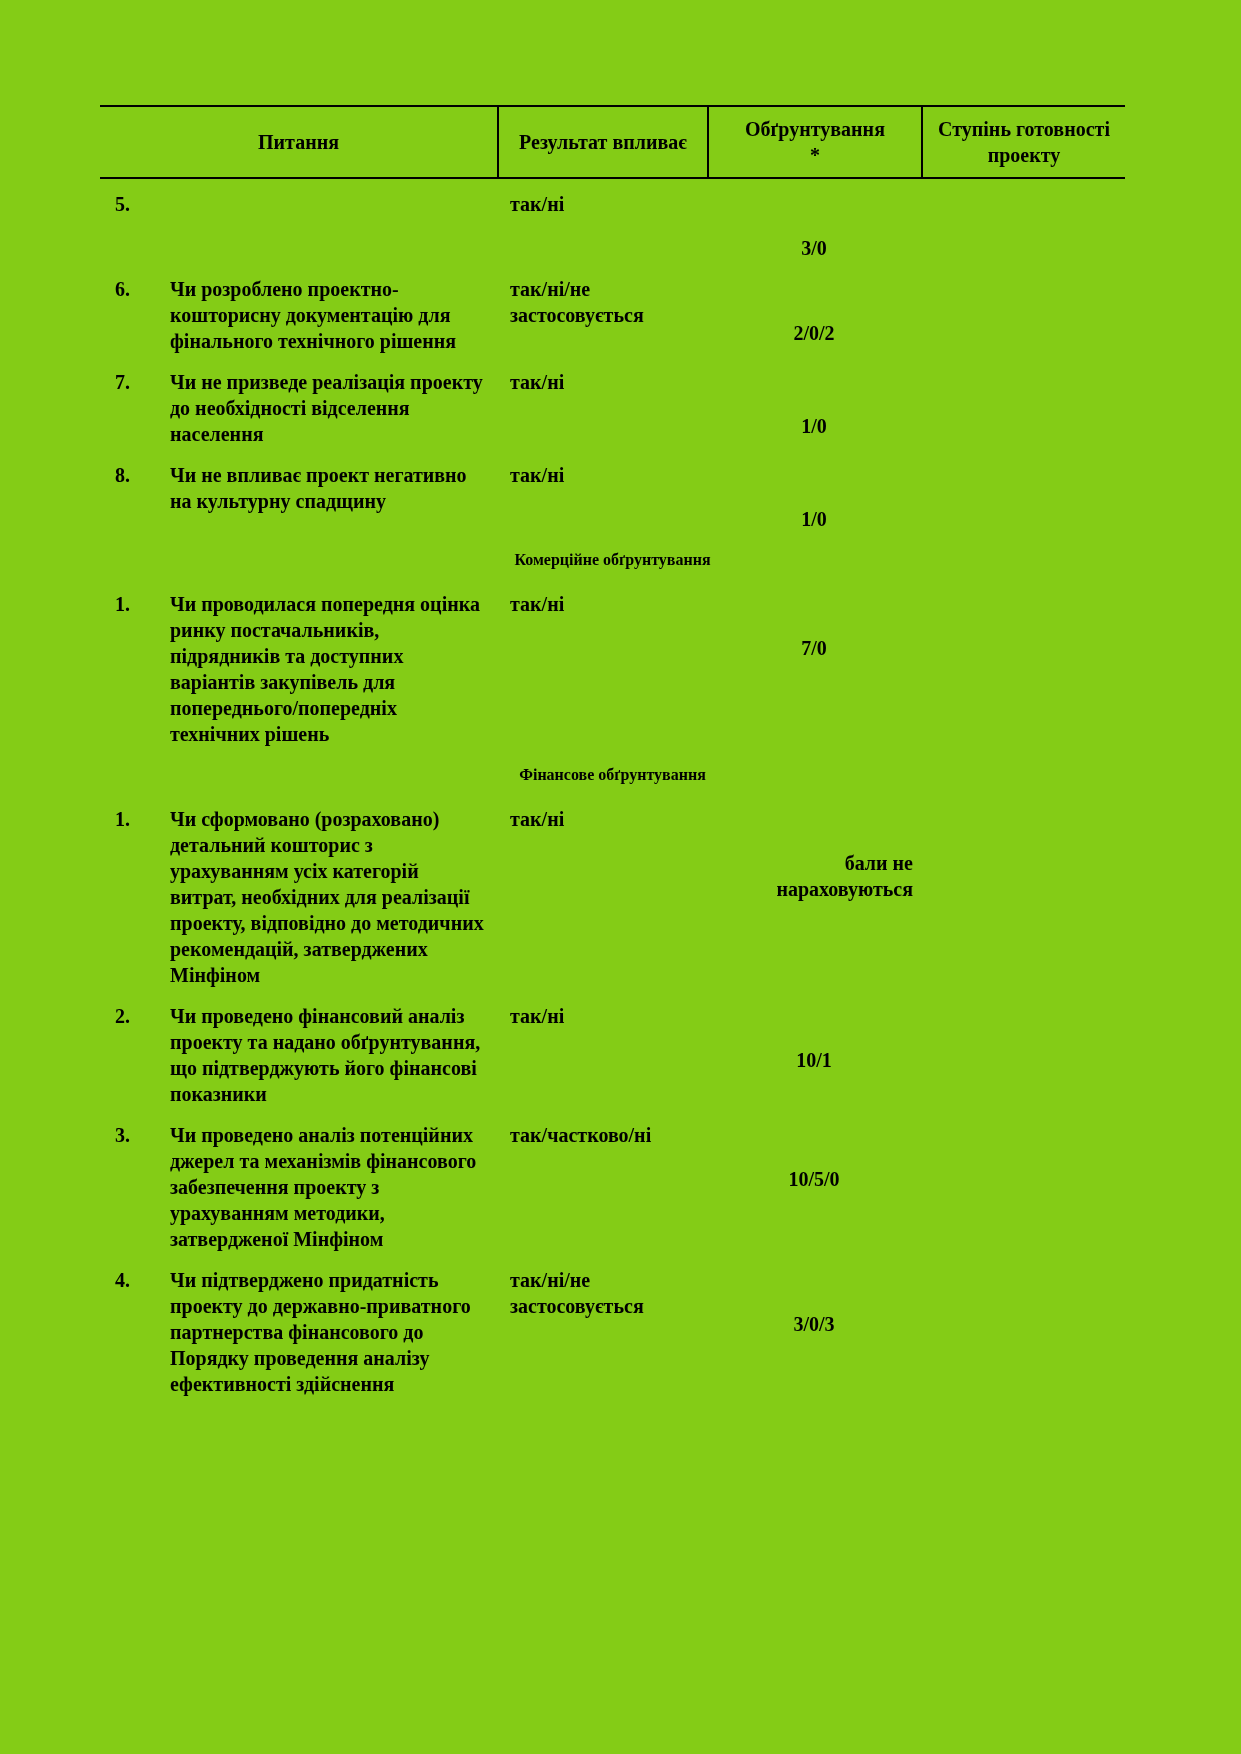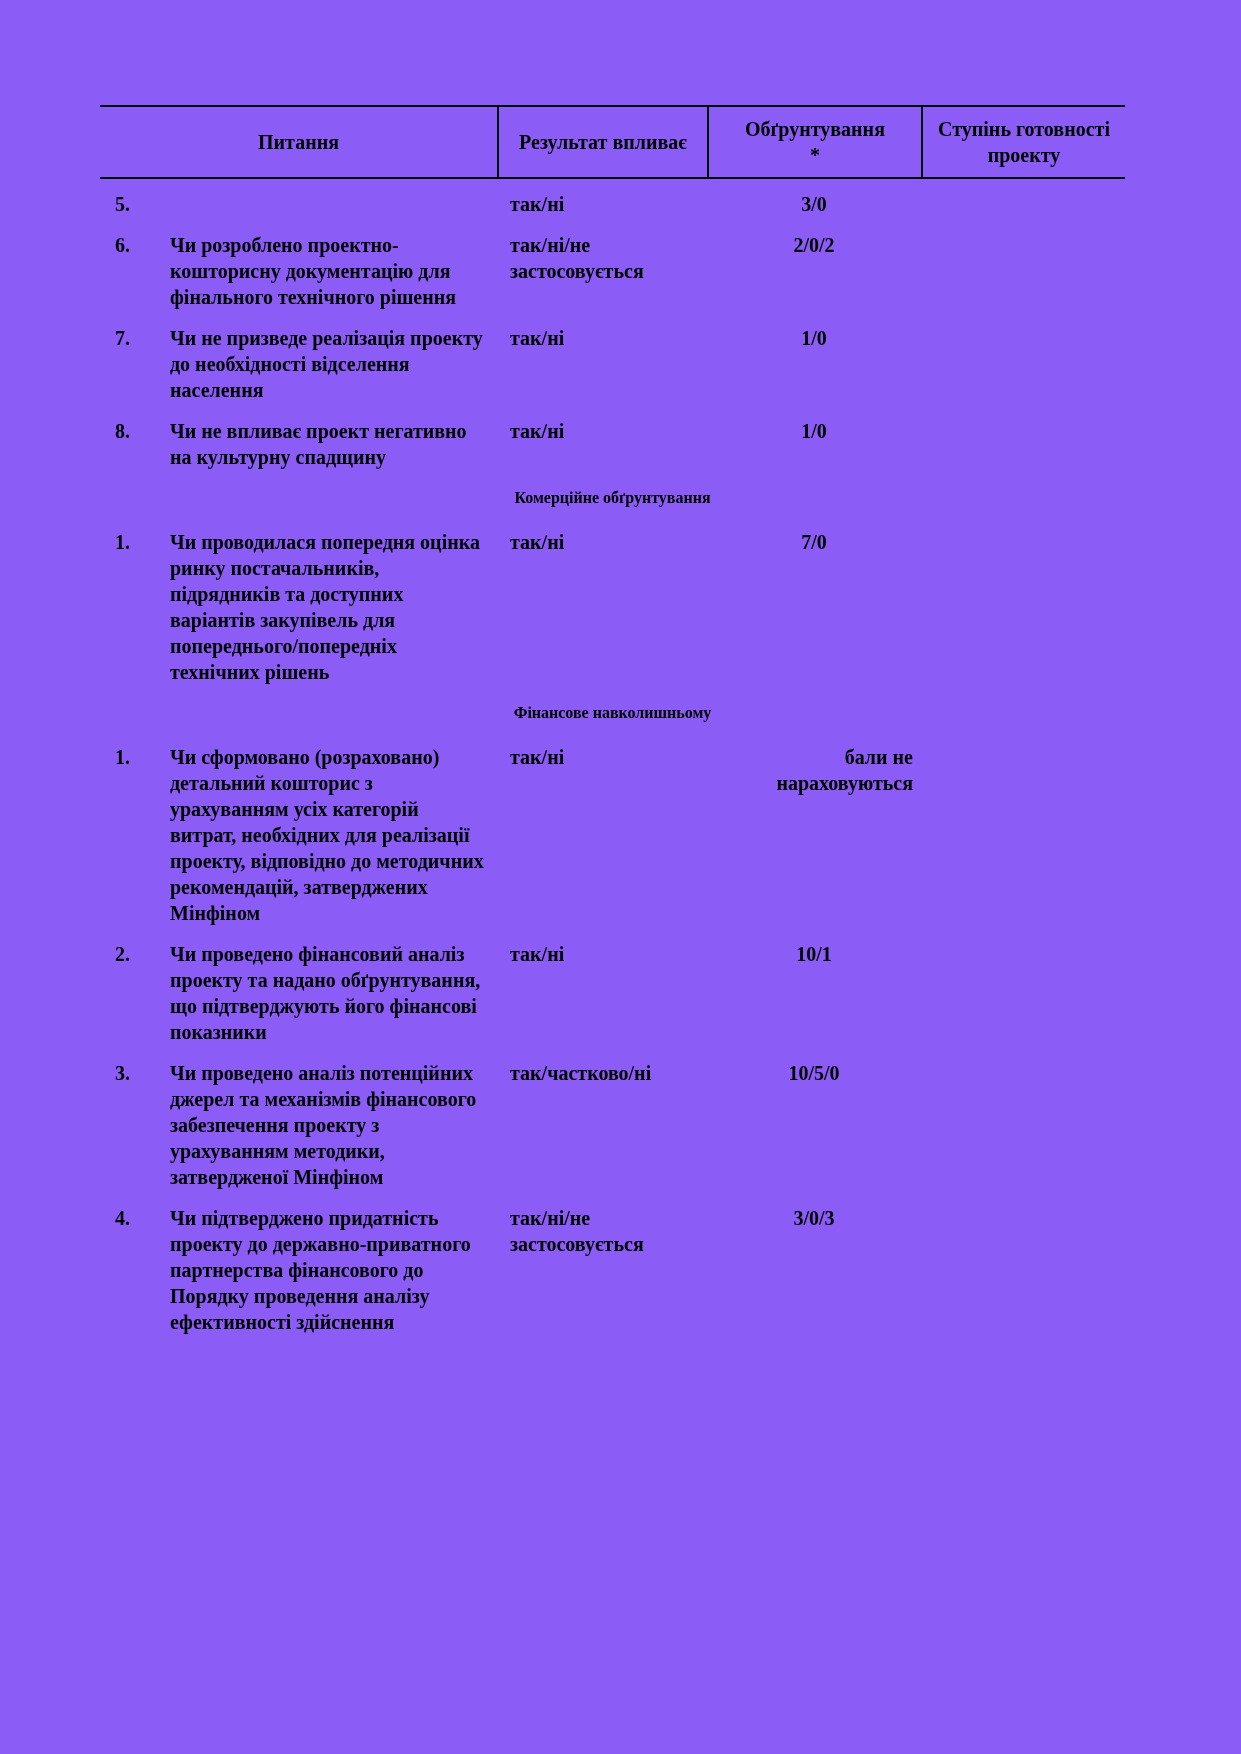--- a/index.html
+++ b/index.html
@@ -10,21 +10,21 @@
     font-family: "Liberation Serif", serif;
     font-weight: bold;
     color: #000000;
     position: relative;
     overflow: hidden;
   }
   .page {
     position: relative;
     width: 1241px;
     height: 1754px;
-    background: #8b5cf6;
+    background: #84cc16;
   }
   .doc-table {
     position: absolute;
     left: 100px;
     top: 105px;
     width: 1025px;
   }
   .thead {
     display: grid;
     grid-template-columns: 397px 210px 214px 204px;
@@ -56,21 +56,21 @@
     padding-left: 15px;
   }
   .q-text {
     width: 327px;
     padding-right: 8px;
   }
   .result-cell {
     padding-left: 13px;
     padding-right: 10px;
   }
-  .score-cell { text-align: center; }
+  .score-cell { text-align: center; margin-top: 44px; }
   .score-cell.left {
     text-align: right;
     padding-left: 10px;
     padding-right: 8px;
   }
   .just-cell { }
   .section-title {
     text-align: center;
     font-size: 16px;
     line-height: 26px;
@@ -139,21 +139,21 @@
       <div class="row">
         <div class="cell q-cell">
           <div class="q-num">1.</div>
           <div class="q-text">Чи проводилася попередня оцінка ринку постачальників, підрядників та доступних варіантів закупівель для попереднього/попередніх технічних рішень</div>
         </div>
         <div class="cell result-cell">так/ні</div>
         <div class="cell score-cell">7/0</div>
         <div class="cell just-cell"></div>
       </div>
 
-      <div class="section-title">Фінансове навколишньому</div>
+      <div class="section-title">Фінансове обґрунтування</div>
 
       <div class="row">
         <div class="cell q-cell">
           <div class="q-num">1.</div>
           <div class="q-text">Чи сформовано (розраховано) детальний кошторис з урахуванням усіх категорій витрат, необхідних для реалізації проекту, відповідно до методичних рекомендацій, затверджених Мінфіном</div>
         </div>
         <div class="cell result-cell">так/ні</div>
         <div class="cell score-cell left">бали не нараховуються</div>
         <div class="cell just-cell"></div>
       </div>

